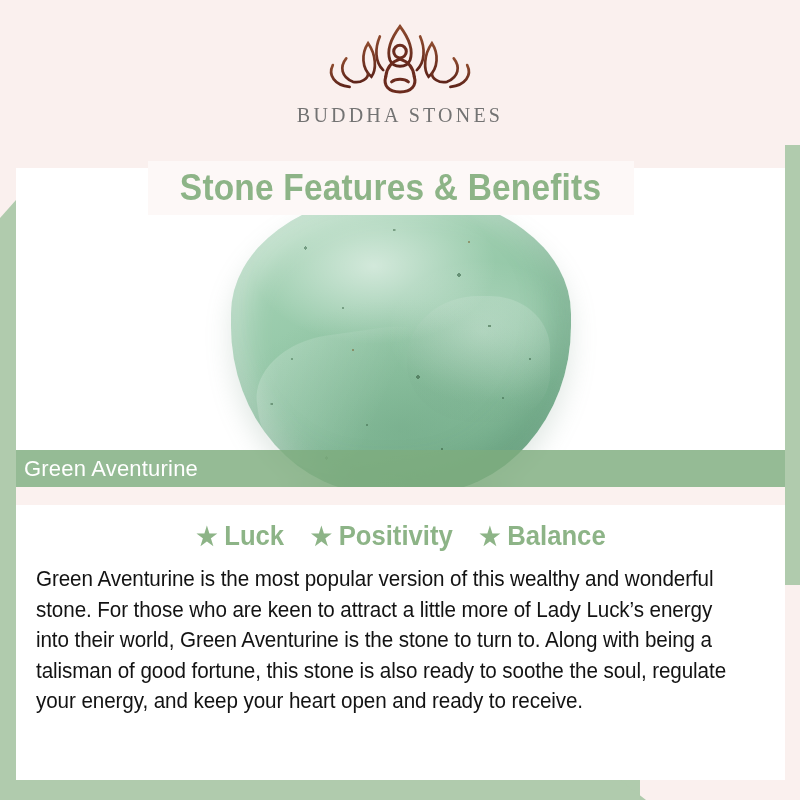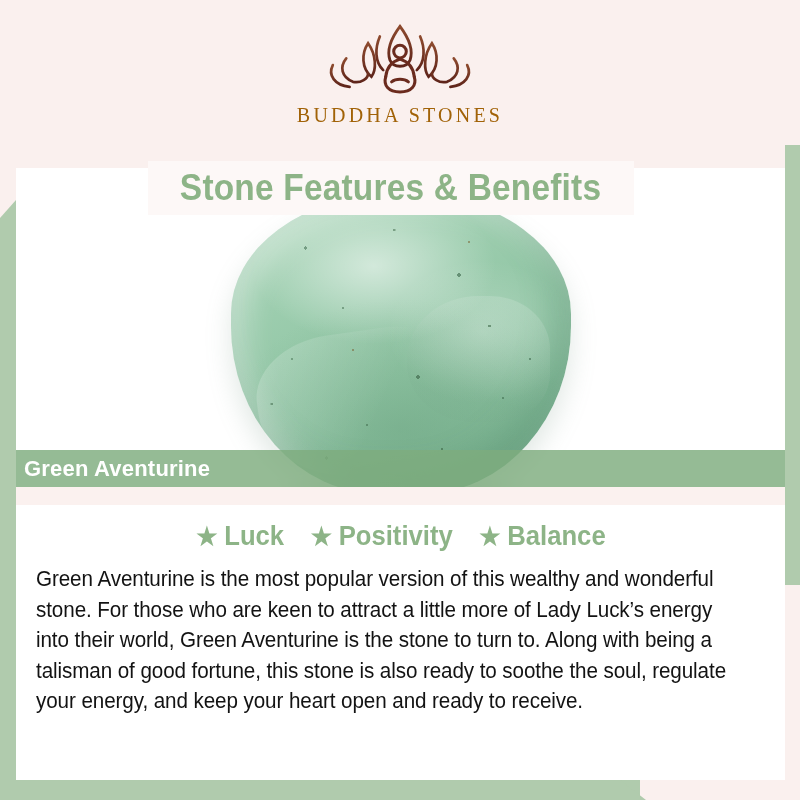--- a/index.html
+++ b/index.html
@@ -79,21 +79,21 @@
   .logo-mark {
     width: 170px;
     height: 84px;
     display: block;
   }
   .brand-name {
     margin-top: 2px;
     font-family: "Liberation Serif", serif;
     font-size: 20px;
     letter-spacing: 3.2px;
-    color: #a16207;
+    color: #737373;
     font-weight: 400;
   }
 
   
   .title-band {
     position: absolute;
     top: 141px;
     left: 148px;
     width: 486px;
     height: 54px;
@@ -202,21 +202,21 @@
     width: 769px;
     height: 37px;
     background: rgba(126,172,126,0.82);
     display: flex;
     align-items: center;
     z-index: 3;
   }
   .name-banner-text {
     padding-left: 8px;
     font-size: 22px;
-    font-weight: bold;
+    font-weight: normal;
     color: #ffffff;
     letter-spacing: 0.2px;
   }
 
   
   .sep-strip {
     position: absolute;
     left: 16px;
     top: 487px;
     width: 769px;

